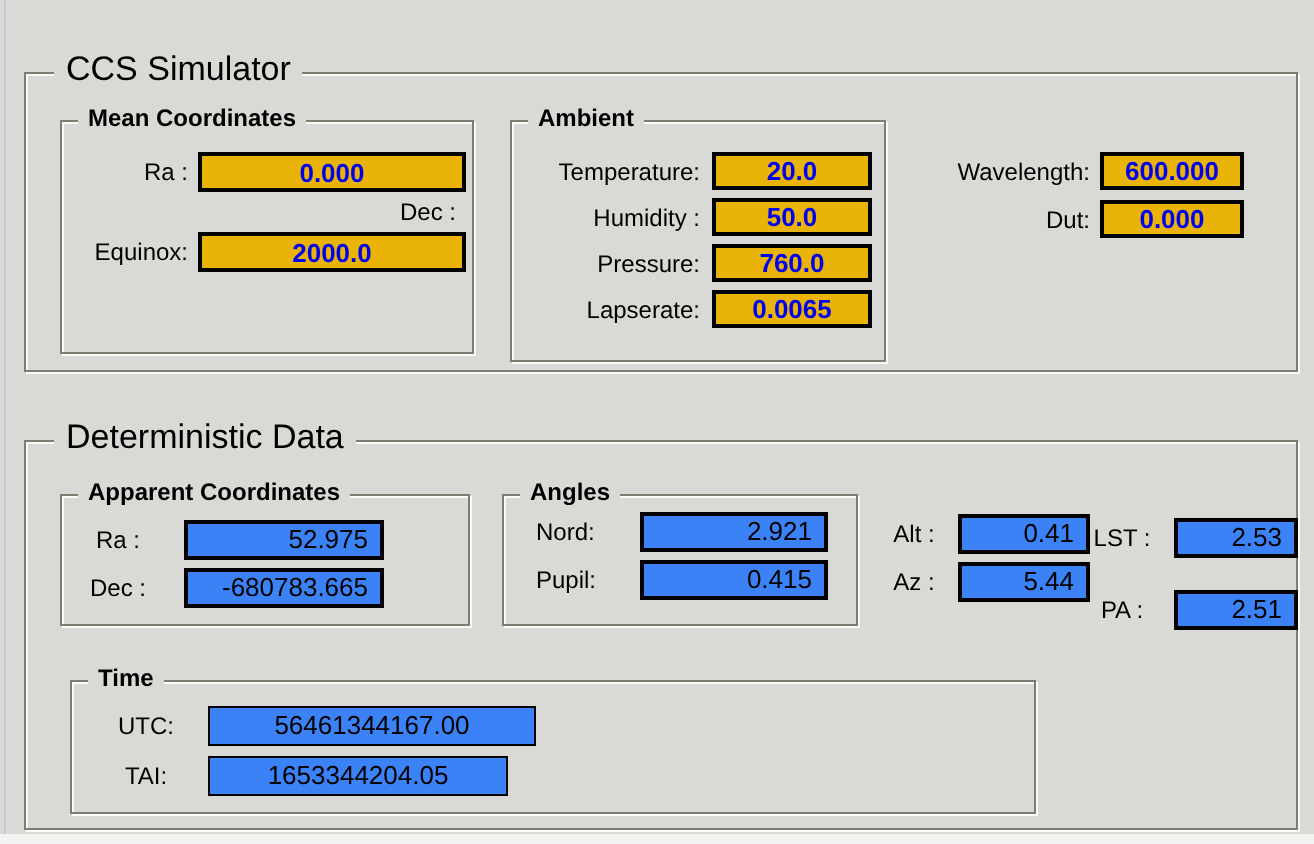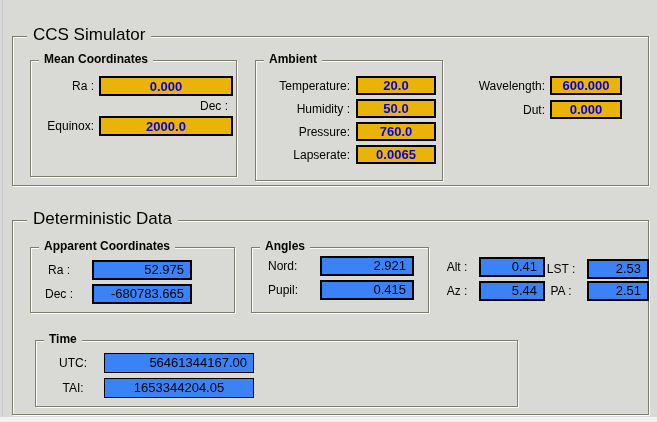--- a/index.html
+++ b/index.html
@@ -152,31 +152,31 @@
     </div>
     <div class="free-row" style="left:426px; top:60px;">
       <span class="lbl center" style="width:36px; margin-right:4px;">Az :</span>
       <div class="rofield" style="width:66px;">5.44</div>
     </div>
 
     <div class="free-row" style="left:528px; top:38px;">
       <span class="lbl center" style="width:40px; margin-right:6px;">LST :</span>
       <div class="rofield" style="width:62px;">2.53</div>
     </div>
-    <div class="free-row" style="left:528px; top:60px;">
+    <div class="free-row" style="left:528px; top:74px;">
       <span class="lbl center" style="width:40px; margin-right:6px;">PA :</span>
       <div class="rofield" style="width:62px;">2.51</div>
     </div>
 
     <div class="groupbox" style="left:22px; top:119px; width:483px; height:67px;">
       <span class="sub-title">Time</span>
       <div class="rows" style="top:12px; gap:5px; align-items:flex-start; padding-left:14px;">
         <div class="row">
           <span class="lbl center" style="width:46px; margin-right:8px;">UTC:</span>
-          <div class="rofield centered" style="width:150px;text-align:right;">56461344167.00</div>
+          <div class="rofield centered" style="width:164px;">56461344167.00</div>
         </div>
         <div class="row">
           <span class="lbl center" style="width:46px; margin-right:8px;">TAI:</span>
           <div class="rofield centered" style="width:150px;">1653344204.05</div>
         </div>
       </div>
     </div>
   </div>
 </div>
 

